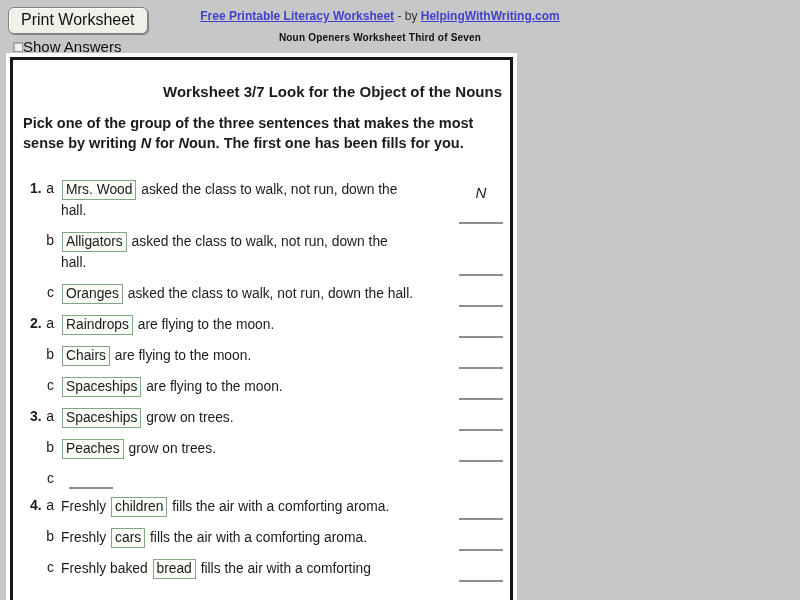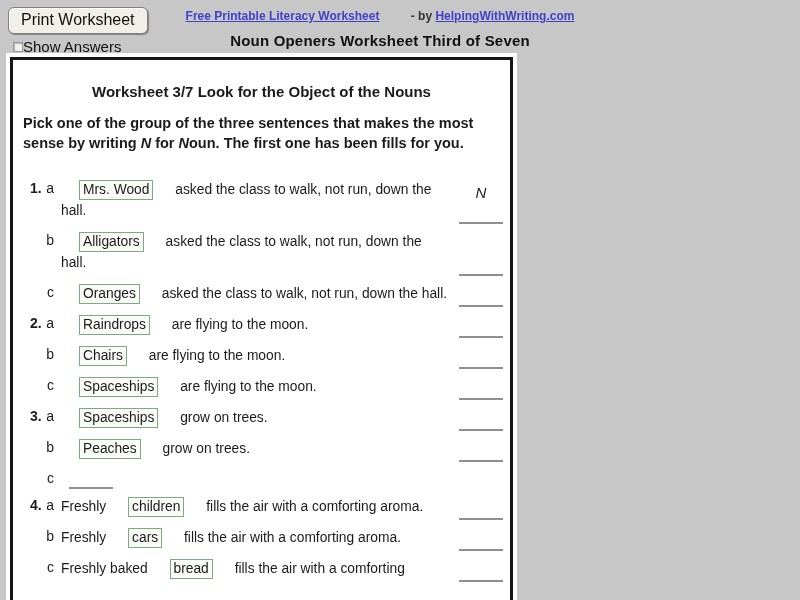--- a/index.html
+++ b/index.html
@@ -30,49 +30,49 @@
     appearance:none;-webkit-appearance:none;
     width:10px;height:10px;margin:0;
     background:#f2f2ee;
     border:1px solid #9a9a9a;
     box-shadow:inset 1px 1px 1px rgba(0,0,0,.25);
   }
   
   .header{position:absolute;left:160px;top:9px;width:440px;text-align:center;}
   .header .links{font-size:12px;font-weight:bold;}
   .header a{color:#4141cc;text-decoration:underline;cursor:pointer;}
-  .header .byline{color:#333;font-weight:bold;padding-left:28px;}
-  .subtitle{margin-top:9px;font-size:15px;font-weight:bold;color:#111;letter-spacing:.2px;}
+  .header .byline{color:#333;font-weight:normal;}
+  .subtitle{margin-top:9px;font-size:10px;font-weight:bold;color:#111;letter-spacing:.2px;}
   
   .panel{
     position:absolute;left:10px;top:57px;
     width:503px;height:640px;box-sizing:border-box;
     background:#ffffff;
     border:3px solid #161616;
     box-shadow:0 0 0 4px #ffffff;
     padding:0 8px;
   }
-  .ws-title{text-align:center;font-weight:bold;font-size:15px;margin-top:23px;}
+  .ws-title{text-align:right;font-weight:bold;font-size:15px;margin-top:23px;}
   .ws-instructions{font-weight:bold;font-size:14.5px;line-height:20px;margin-top:13px;padding:0 2px;}
   .ws-instructions .it{font-style:italic;}
   .questions{margin-top:26px;padding-left:9px;}
   .q-row{display:flex;align-items:stretch;margin-bottom:10px;}
   .q-label{
     width:24px;margin-right:7px;flex:none;
     display:flex;justify-content:space-between;
     font-size:14px;padding-top:1px;
   }
   .q-num{font-weight:bold;}
   .q-letter{font-weight:normal;}
   .q-sentence{width:390px;flex:none;font-size:13.8px;line-height:21px;}
   .noun-box{
     display:inline-block;
     border:1px solid #7fa97f;
     background:#fafdf7;
-    padding:0 3px;margin:0 18px;
+    padding:0 3px;margin:0 1px;
     line-height:18px;
   }
   .q-answer{
     width:48px;margin-left:6px;flex:none;
     display:flex;flex-direction:column;align-items:center;
   }
   .ans-n{font-style:italic;font-size:15px;margin-top:5px;}
   .blank{
     width:44px;height:0;
     border-top:2px solid #8f8f8f;

